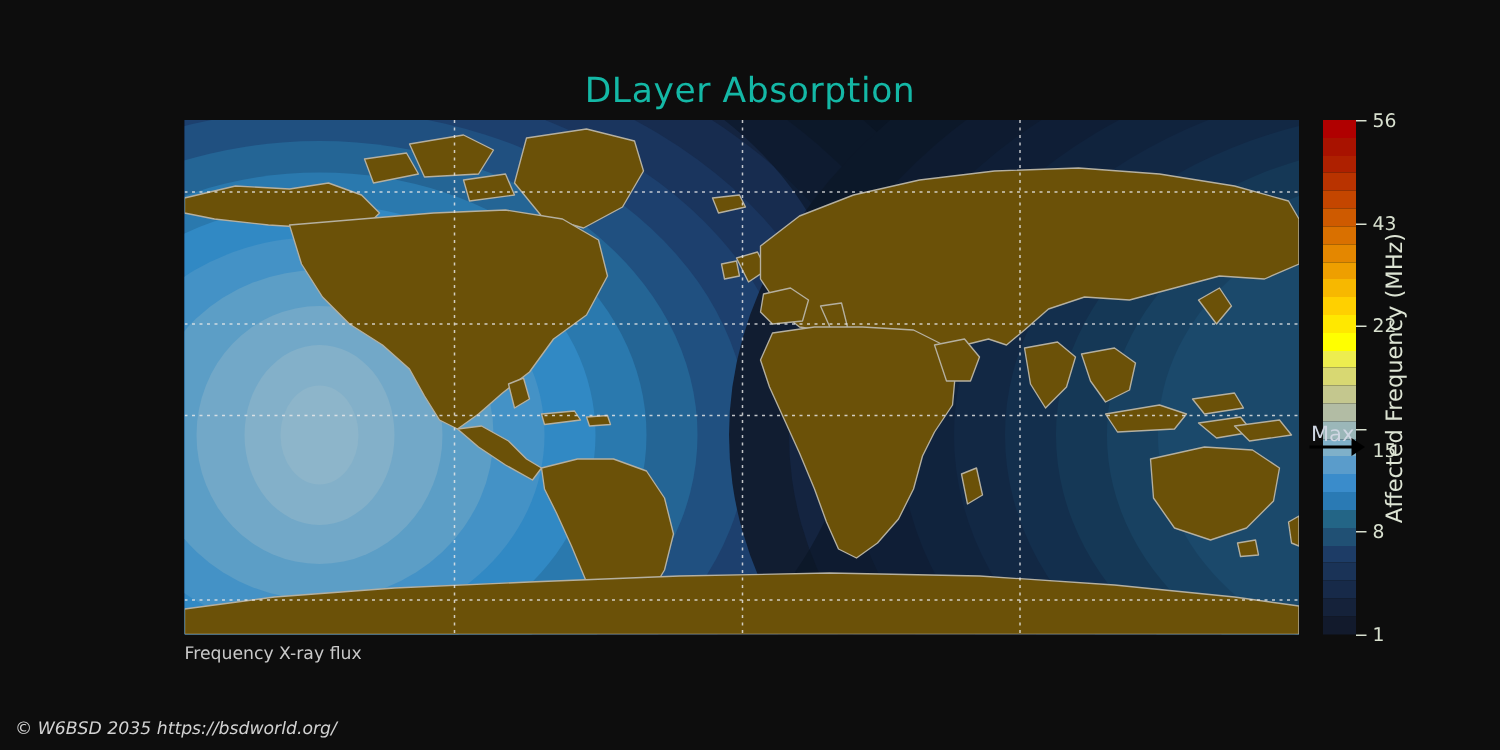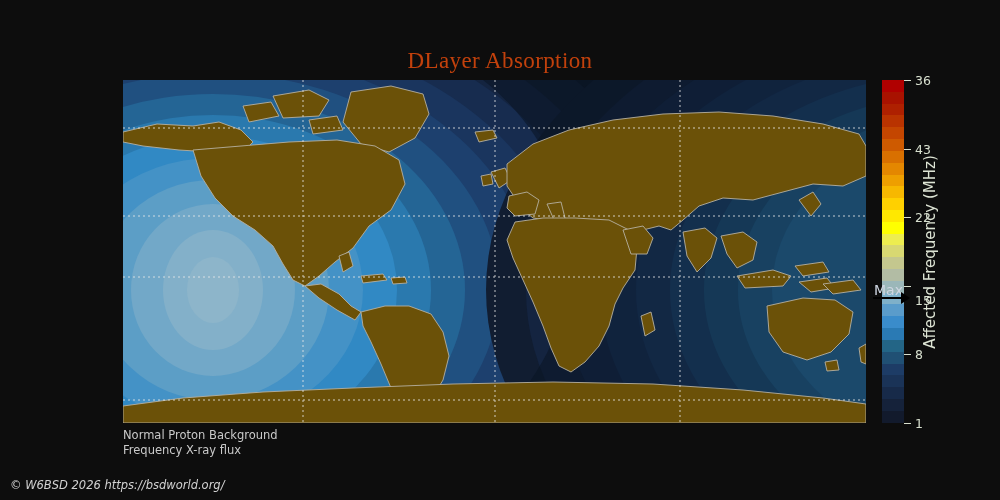--- a/index.html
+++ b/index.html
@@ -2,21 +2,21 @@
 <html><head>
 <meta charset="utf-8">
 <style>
   html,body{margin:0;padding:0;background:#0d0d0d;}
   body{width:1000px;height:500px;overflow:hidden;
        font-family:"DejaVu Sans","Liberation Sans",sans-serif;}
   #app{position:relative;width:1000px;height:500px;background:#0d0d0d;}
 
   
   #title{position:absolute;left:0;top:48px;width:1000px;text-align:center;
-         color:#c2410c;font-size:23px;letter-spacing:.4px;font-family:Liberation Serif, serif;}
+         color:#14b8a6;font-size:23px;letter-spacing:.4px;}
 
   
   #mapwrap{position:absolute;left:123px;top:80px;width:743px;height:343px;
            background:#0c1726;overflow:hidden;}
   #mapwrap svg{display:block;}
 
   
   #cbar{position:absolute;left:882px;top:80px;width:22px;height:343px;}
   #cbar .band{width:100%;}
   #cbticks{position:absolute;left:904px;top:80px;width:60px;height:343px;}
@@ -230,30 +230,29 @@
       <div class="tl" style="top: 343px;">1</div>
       <div class="tk" style="top: 274.4px;"></div>
       <div class="tl" style="top: 274.4px;">8</div>
       <div class="tk" style="top: 205.8px;"></div>
       <div class="tl" style="top: 220px;">15</div>
       <div class="tk" style="top: 137.2px;"></div>
       <div class="tl" style="top: 137.2px; text-align: right;">22</div>
       <div class="tk" style="top: 68.6px;"></div>
       <div class="tl" style="top: 68.6px;">43</div>
       <div class="tk" style="top: 0px;"></div>
-      <div class="tl" style="top: 0px;">36</div>
+      <div class="tl" style="top: 0px;">56</div>
     </div>
   <div id="cblabel">
     <span>Affected Frequency (MHz)</span>
   </div>
   <div id="maxmark" style="top: 281.6px;">
     <div class="mtxt">Max</div>
     <div class="marrow"></div>
     <div class="mhead"></div>
   </div>
 
   <div id="status">
-    <div>Normal Proton Background</div>
     <div>Frequency X-ray flux</div>
   </div>
-  <div id="foot">© W6BSD 2026 https://bsdworld.org/</div>
+  <div id="foot">© W6BSD 2035 https://bsdworld.org/</div>
 
 </div>
 
 </body></html>

